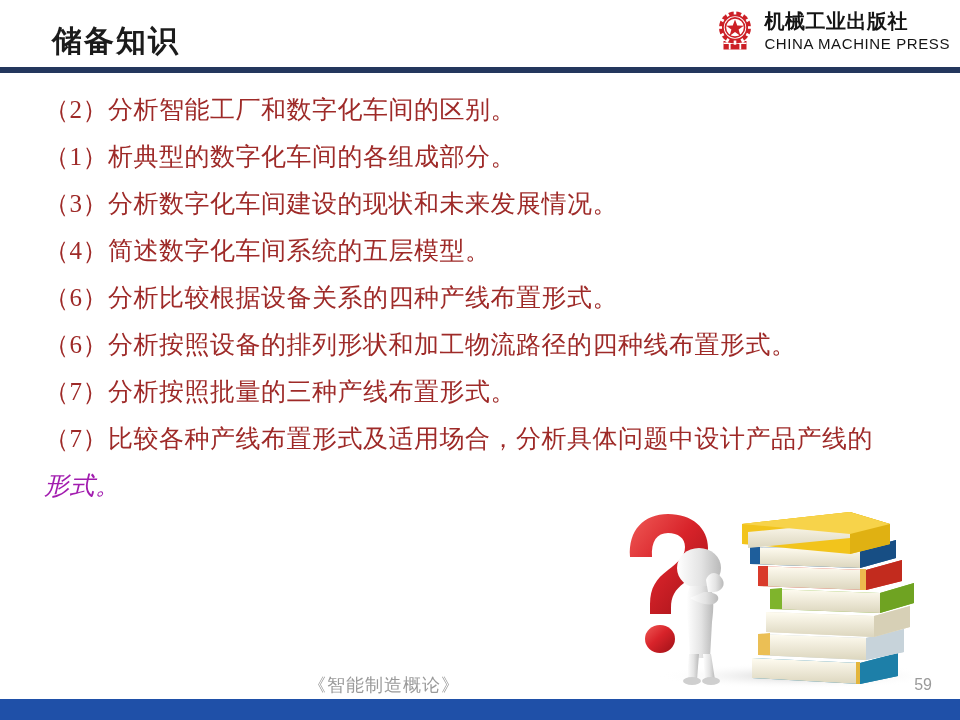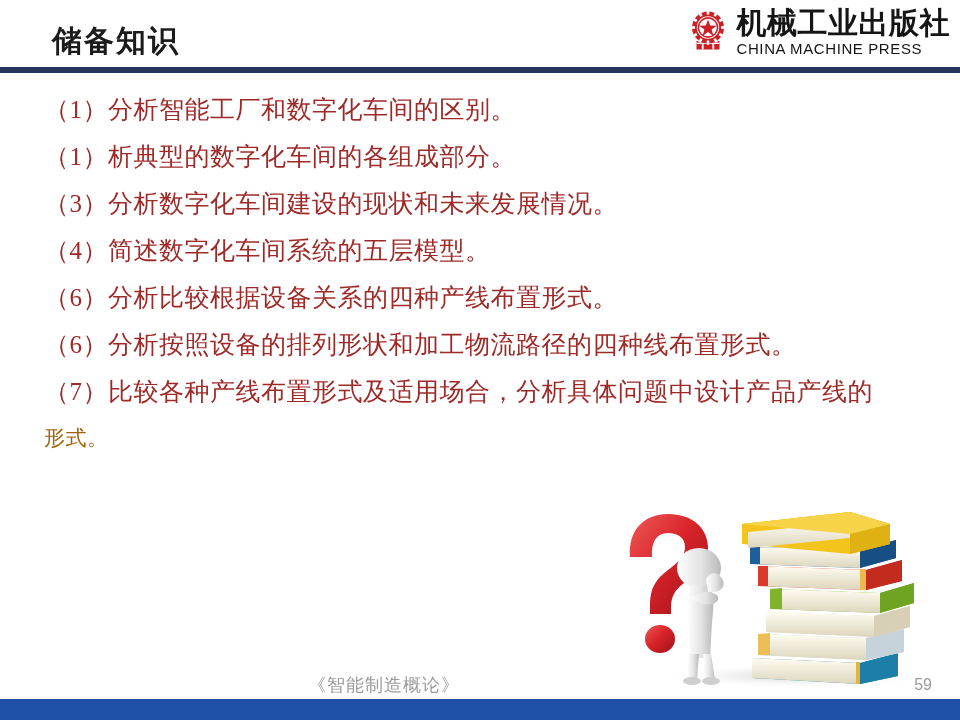--- a/index.html
+++ b/index.html
@@ -67,22 +67,22 @@
     height: 46px;
     flex: none;
   }
   .logo-text-wrap {
     display: flex;
     flex-direction: column;
     justify-content: center;
     line-height: 1;
   }
   .logo-cn {
-    font-family: Liberation Serif, serif;
-    font-size: 30px;
+    font-family: Liberation Mono, monospace;
+    font-size: 20px;
     font-weight: 700;
     color: #151515;
     letter-spacing: 0.5px;
     white-space: nowrap;
   }
   .logo-en {
     font-family: "Liberation Sans", "DejaVu Sans", sans-serif;
     font-size: 15px;
     font-weight: 400;
     color: #151515;
@@ -101,25 +101,26 @@
   .q-item {
     font-family: "Liberation Serif", "DejaVu Serif", serif;
     font-size: 25px;
     line-height: 47px;
     color: #9e2a28;
     white-space: nowrap;
     letter-spacing: 0.5px;
   }
   .q-cont {
     font-family: "Liberation Serif", "DejaVu Serif", serif;
-    font-size: 21px;
+    font-size: 25px;
     line-height: 47px;
-    color: #a16207;
+    color: #a21caf;
     white-space: nowrap;
     letter-spacing: 0.5px;
+    font-style: italic;
   }
 
   
   .illustration {
     position: absolute;
     left: 598px;
     top: 462px;
     width: 362px;
     height: 228px;
   }
@@ -203,26 +204,27 @@
         </svg>
       </span>
       <span class="logo-text-wrap">
         <span class="logo-cn">机械工业出版社</span>
         <span class="logo-en">CHINA MACHINE PRESS</span>
       </span>
     </div>
   </div>
 
   <div class="content">
-    <div class="q-item">（1）分析智能工厂和数字化车间的区别。</div>
+    <div class="q-item">（2）分析智能工厂和数字化车间的区别。</div>
     <div class="q-item">（1）析典型的数字化车间的各组成部分。</div>
     <div class="q-item">（3）分析数字化车间建设的现状和未来发展情况。</div>
     <div class="q-item">（4）简述数字化车间系统的五层模型。</div>
     <div class="q-item">（6）分析比较根据设备关系的四种产线布置形式。</div>
     <div class="q-item">（6）分析按照设备的排列形状和加工物流路径的四种线布置形式。</div>
+    <div class="q-item">（7）分析按照批量的三种产线布置形式。</div>
     <div class="q-item">（7）比较各种产线布置形式及适用场合，分析具体问题中设计产品产线的</div>
     <div class="q-cont">形式。</div>
   </div>
 
   <div class="illustration">
     <svg width="362" height="228" viewBox="0 0 362 228">
       <defs>
         <linearGradient id="qmGrad" x1="0" y1="0" x2="1" y2="1">
           <stop offset="0%" stop-color="#F05A56"></stop>
           <stop offset="45%" stop-color="#D8232A"></stop>

